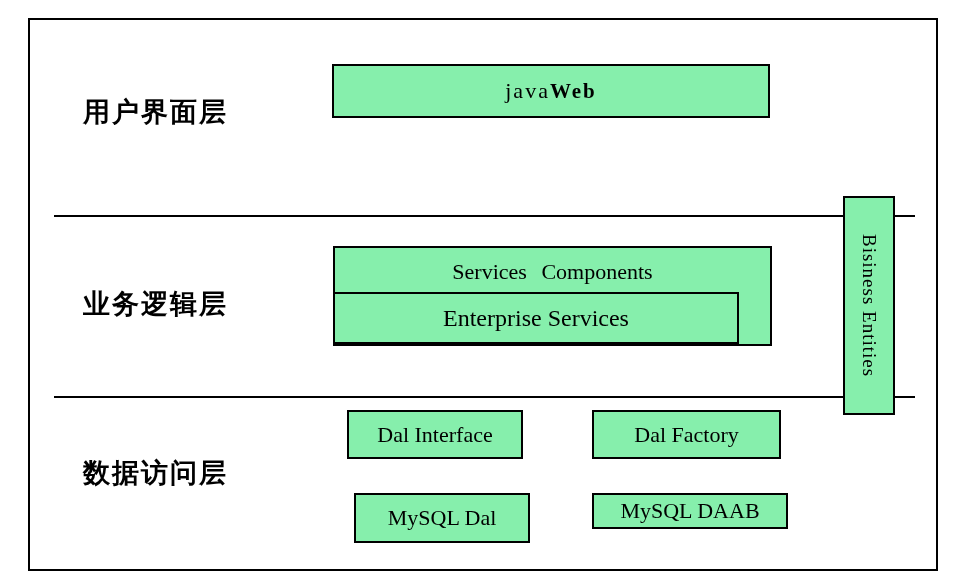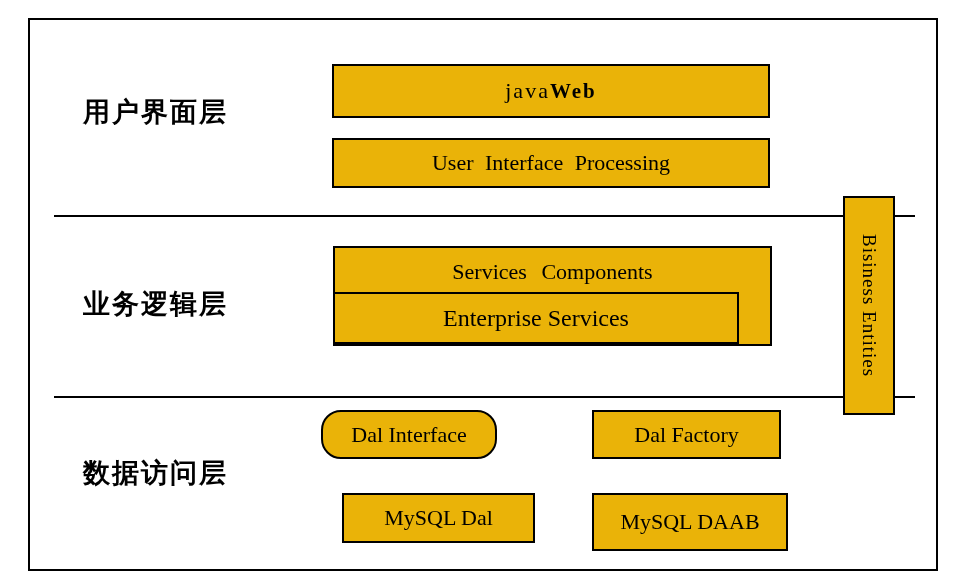--- a/index.html
+++ b/index.html
@@ -43,38 +43,38 @@
     white-space: nowrap;
     z-index: 2;
   }
   .layer-label.p1 { top: 94px; }
   .layer-label.p2 { top: 286px; text-align: center; }
   .layer-label.p3 { top: 455px; text-align: center; }
   .box {
     position: absolute;
     border: 2px solid #000000;
     box-sizing: border-box;
-    background: #eab308;
+    background: #86efac;
     display: flex;
     align-items: center;
     justify-content: center;
     font-size: 22px;
     white-space: nowrap;
     z-index: 2;
   }
   .box.javaweb   { left: 332px; top: 64px;  width: 438px; height: 54px; letter-spacing: 2px; }
   .box.javaweb .wb { font-weight: bold; font-size: 21px; }
   .box.uip       { left: 332px; top: 138px; width: 438px; height: 50px; word-spacing: 6px; }
   .box.bc        { left: 333px; top: 246px; width: 439px; height: 100px;
                    align-items: flex-start; padding-top: 11px; word-spacing: 9px; }
   .box.es        { left: 333px; top: 292px; width: 406px; height: 52px; font-size: 24px; z-index: 3; }
-  .box.dal-if    { left: 321px; top: 410px; width: 176px; height: 49px; border-radius: 20px; }
+  .box.dal-if    { left: 347px; top: 410px; width: 176px; height: 49px; }
   .box.dal-fa    { left: 592px; top: 410px; width: 189px; height: 49px; }
-  .box.my-dal    { left: 342px; top: 493px; width: 193px; height: 50px; }
-  .box.my-daab   { left: 592px; top: 493px; width: 196px; height: 58px; }
+  .box.my-dal    { left: 354px; top: 493px; width: 176px; height: 50px; }
+  .box.my-daab   { left: 592px; top: 493px; width: 196px; height: 36px; }
   .box.entities  { left: 843px; top: 196px; width: 52px; height: 219px; z-index: 4; font-size: 19px; }
   .vtext {
     writing-mode: vertical-rl;
     letter-spacing: 1px;
     white-space: nowrap;
   }
 </style>
 </head>
 <body>
 
@@ -84,23 +84,20 @@
 
   <div class="hline l1"></div>
   <div class="hline l2"></div>
 
   <div class="layer-label p1">用户界面层</div>
   <div class="layer-label p2">业务逻辑层</div>
   <div class="layer-label p3">数据访问层</div>
 
   <div class="box javaweb">
     <span><span>java</span><span class="wb">Web</span></span>
-  </div>
-  <div class="box uip">
-    <span>User Interface Processing</span>
   </div>
 
   <div class="box bc">
     <span>Services Components</span>
   </div>
   <div class="box es">
     <span>Enterprise Services</span>
   </div>
 
   <div class="box dal-if">

